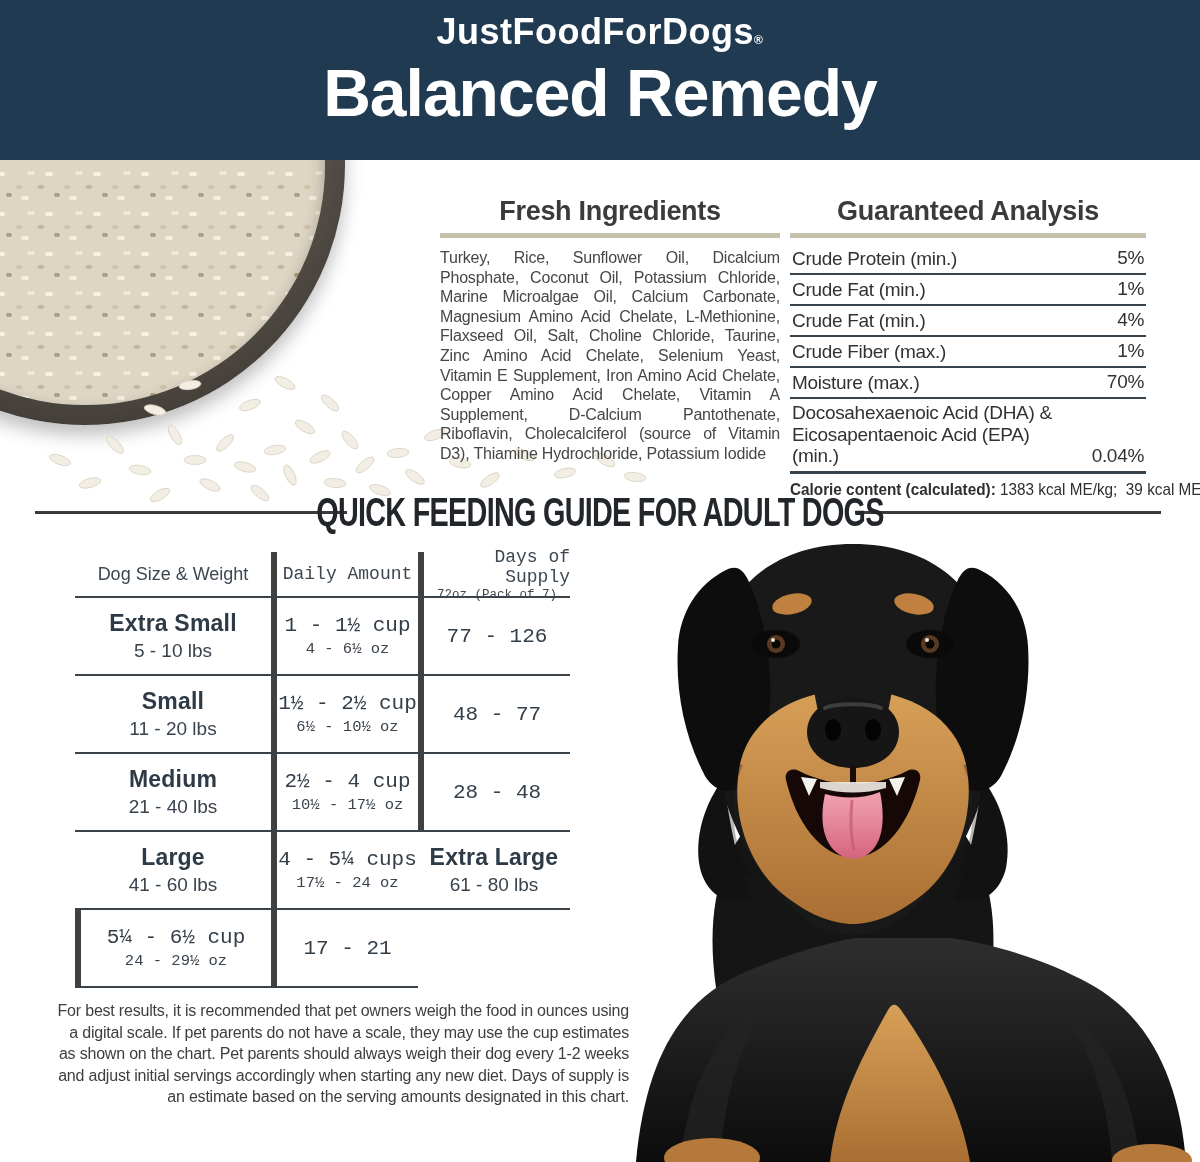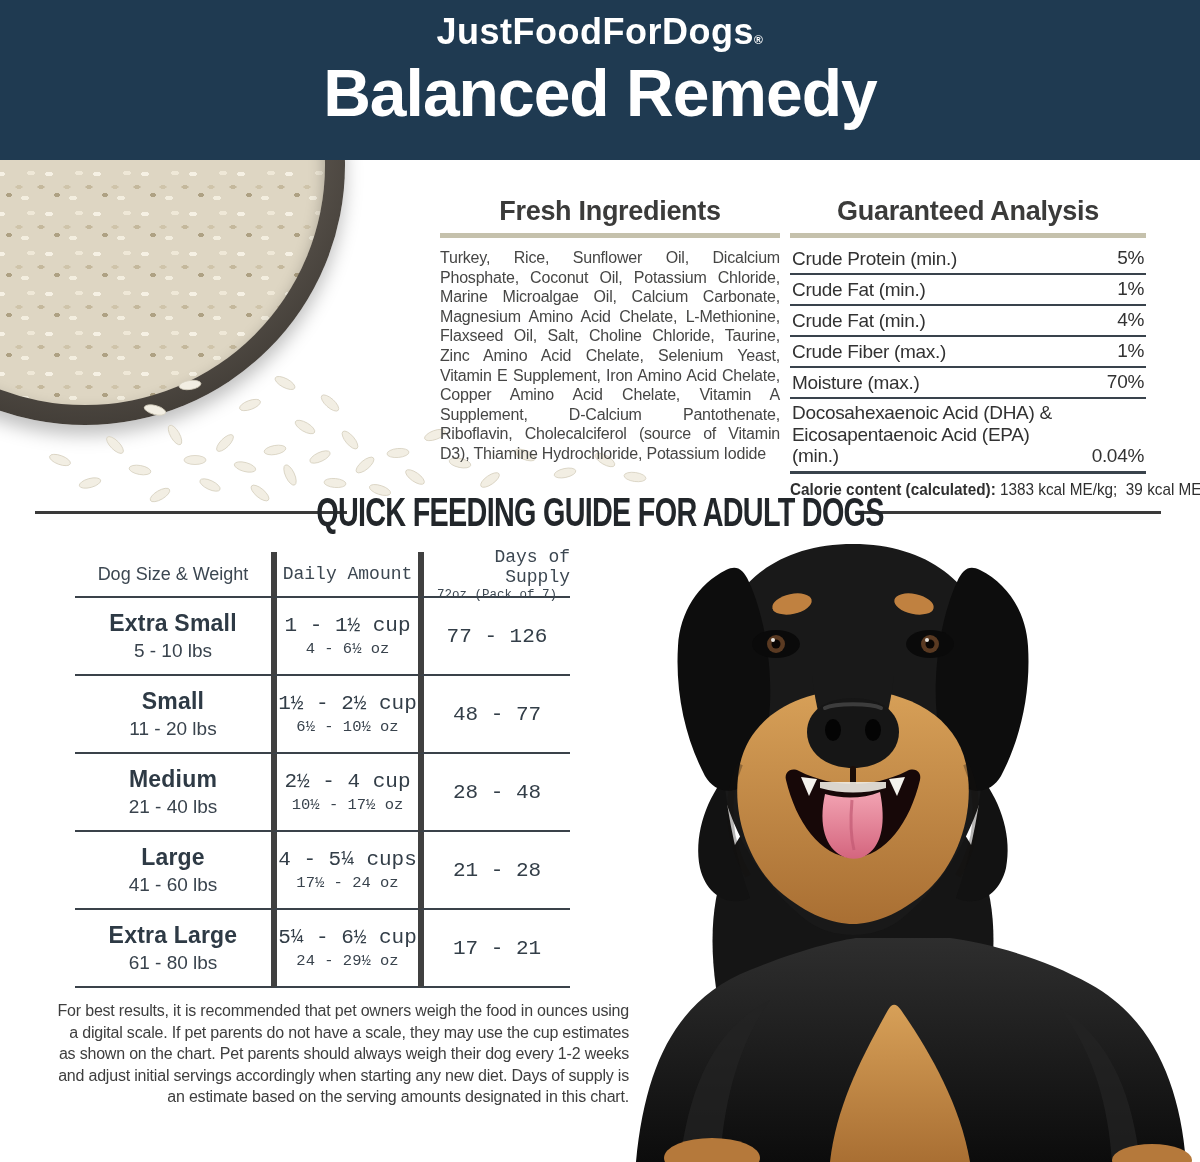--- a/index.html
+++ b/index.html
@@ -214,23 +214,20 @@
     </div>
 
     <div class="fcell fbody c1">
       <span class="sz">Large</span>
       <span class="wt">41 - 60 lbs</span>
     </div>
     <div class="fcell fbody c2">
       <span class="cups">4 - 5¼ cups</span>
       <span class="oz">17½ - 24 oz</span>
     </div>
-    <div class="fcell fbody c3">
-      <span class="days">21 - 28</span>
-    </div>
 
     <div class="fcell fbody c1">
       <span class="sz">Extra Large</span>
       <span class="wt">61 - 80 lbs</span>
     </div>
     <div class="fcell fbody c2">
       <span class="cups">5¼ - 6½ cup</span>
       <span class="oz">24 - 29½ oz</span>
     </div>
     <div class="fcell fbody c3">

